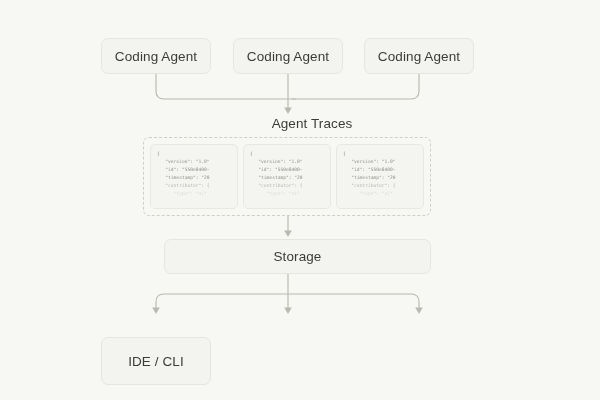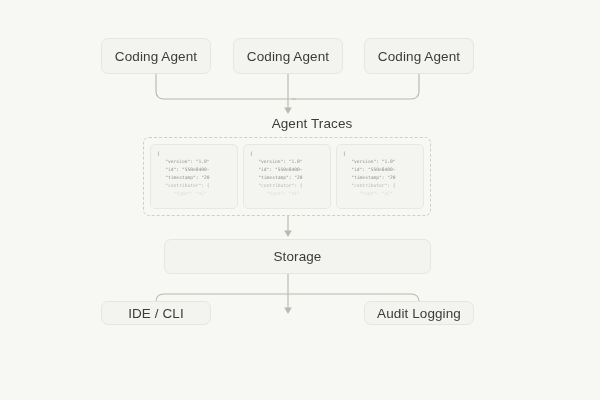--- a/index.html
+++ b/index.html
@@ -99,21 +99,21 @@
 
   
   #storage-box {
     left: 164px;
     top: 239px;
     width: 267px;
     height: 35px;
   }
 
   
-  .consumer-box { top: 301px; height: 24px; width: 110px; }
+  .consumer-box { top: 337px; height: 48px; width: 110px; }
   #consumer-0 { left: 101px; }
   #consumer-1 { left: 233px; }
   #consumer-2 { left: 364px; }
 
   
   #wires {
     position: absolute;
     left: 0;
     top: 0;
     width: 600px;
@@ -193,17 +193,14 @@
     </div>
   </div>
 
   <div class="node" id="storage-box">
     <span>Storage</span>
   </div>
 
   <div class="node consumer-box" id="consumer-0">
     <span>IDE / CLI</span>
   </div>
-  <div class="node consumer-box" id="consumer-2">
-    <span>Audit Logging</span>
-  </div>
 
 </div>
 
 </body></html>

